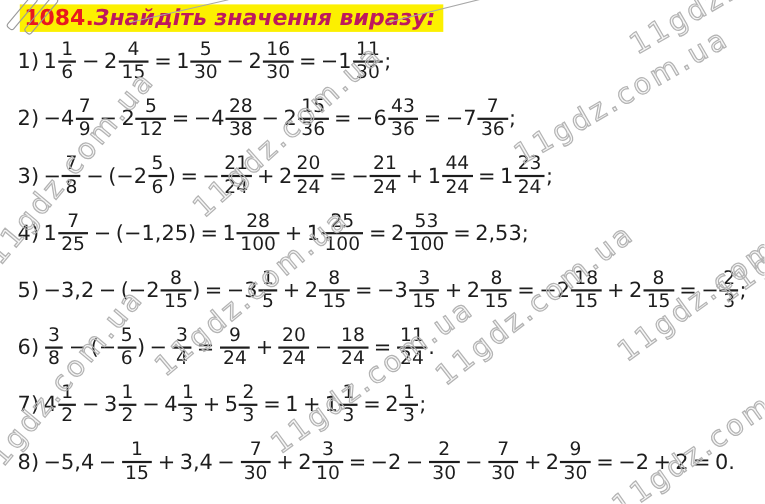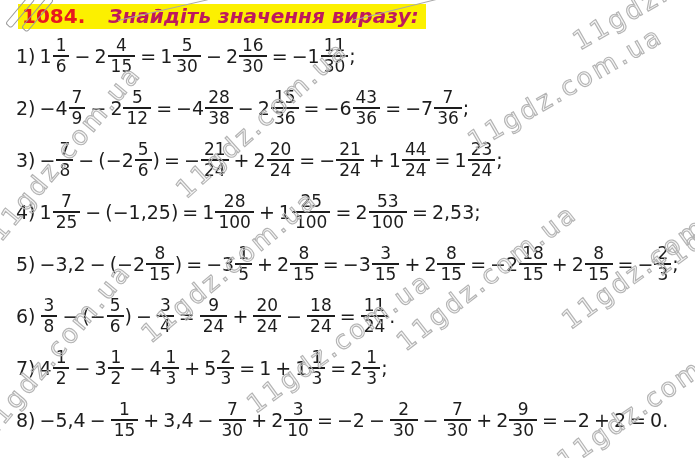--- a/index.html
+++ b/index.html
@@ -3,21 +3,21 @@
 <meta charset="utf-8">
 <style>
   html,body{margin:0;padding:0;}
   body{width:695px;height:458px;overflow:hidden;background:#ffffff;
        font-family:"DejaVu Sans",sans-serif;}
   .page{position:relative;width:695px;height:458px;overflow:hidden;}
 
   
   .header{position:relative;z-index:2;margin:4px 0 0 18px;display:inline-block;
           background:#fcf000;padding:1px 7px 2px 4px;font-size:20px;line-height:1.1;}
-  .problem-number{color:#e8191f;font-weight:bold;margin-right:23px;}
+  .problem-number{color:#e8191f;font-weight:bold;margin-right:0;}
   .problem-title{font-style:italic;font-weight:600;color:#be185d;}
 
   
   .lines{position:relative;z-index:2;margin-top:1px;}
   .mrow{display:flex;align-items:center;height:52px;padding-left:16px;
         font-size:19px;color:#1d1d1d;white-space:pre;word-spacing:-2px;flex-wrap:nowrap;}
   .tok{white-space:pre;}
   .frac{display:inline-flex;flex-direction:column;align-items:stretch;
         font-size:17px;line-height:1.12;margin:0 1px;text-align:center;}
   .num,.den{padding:0 3px;text-align:center;}

